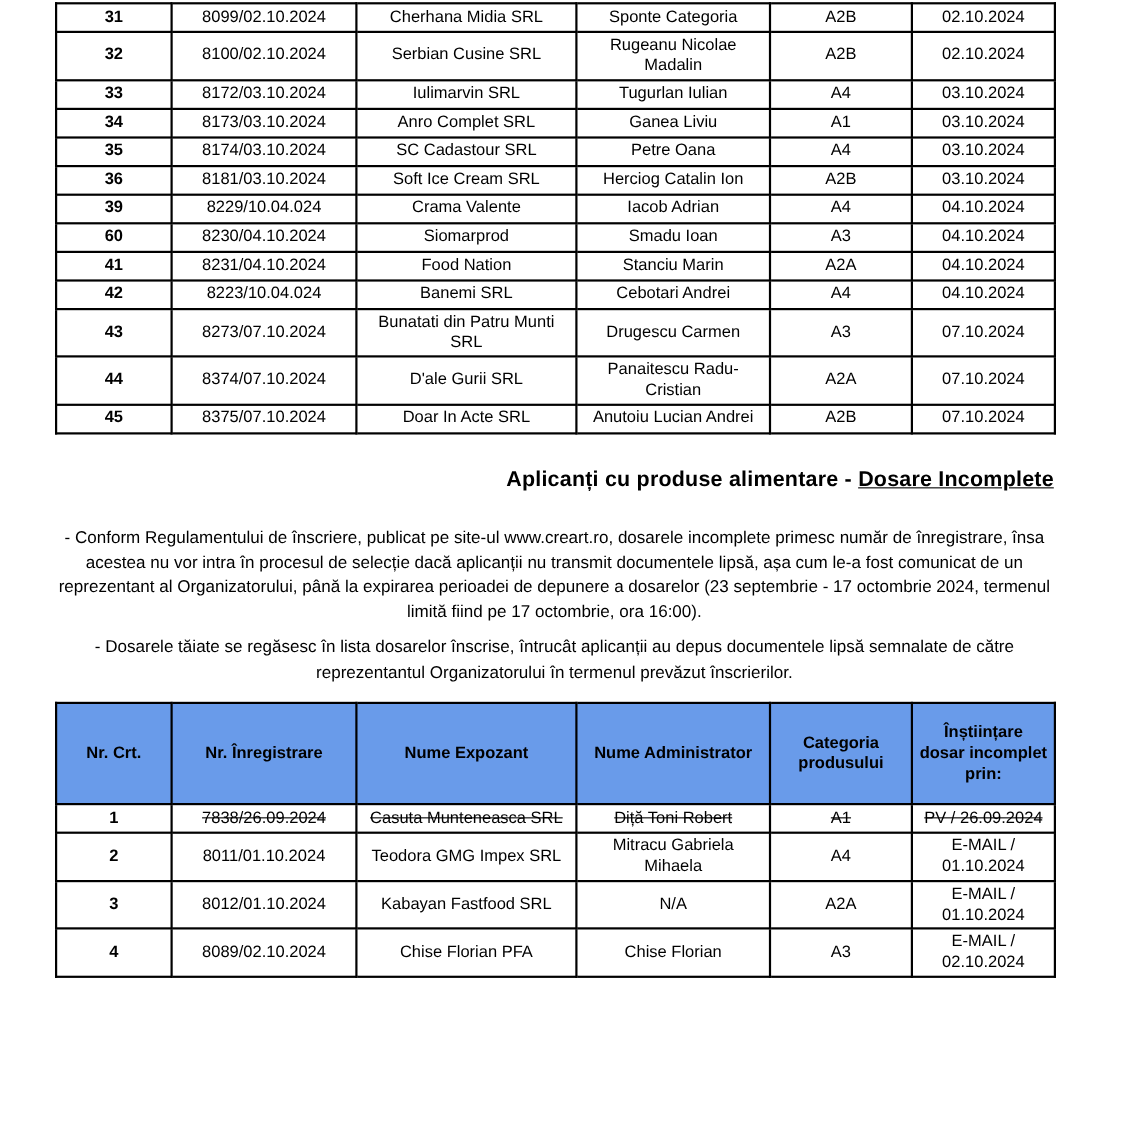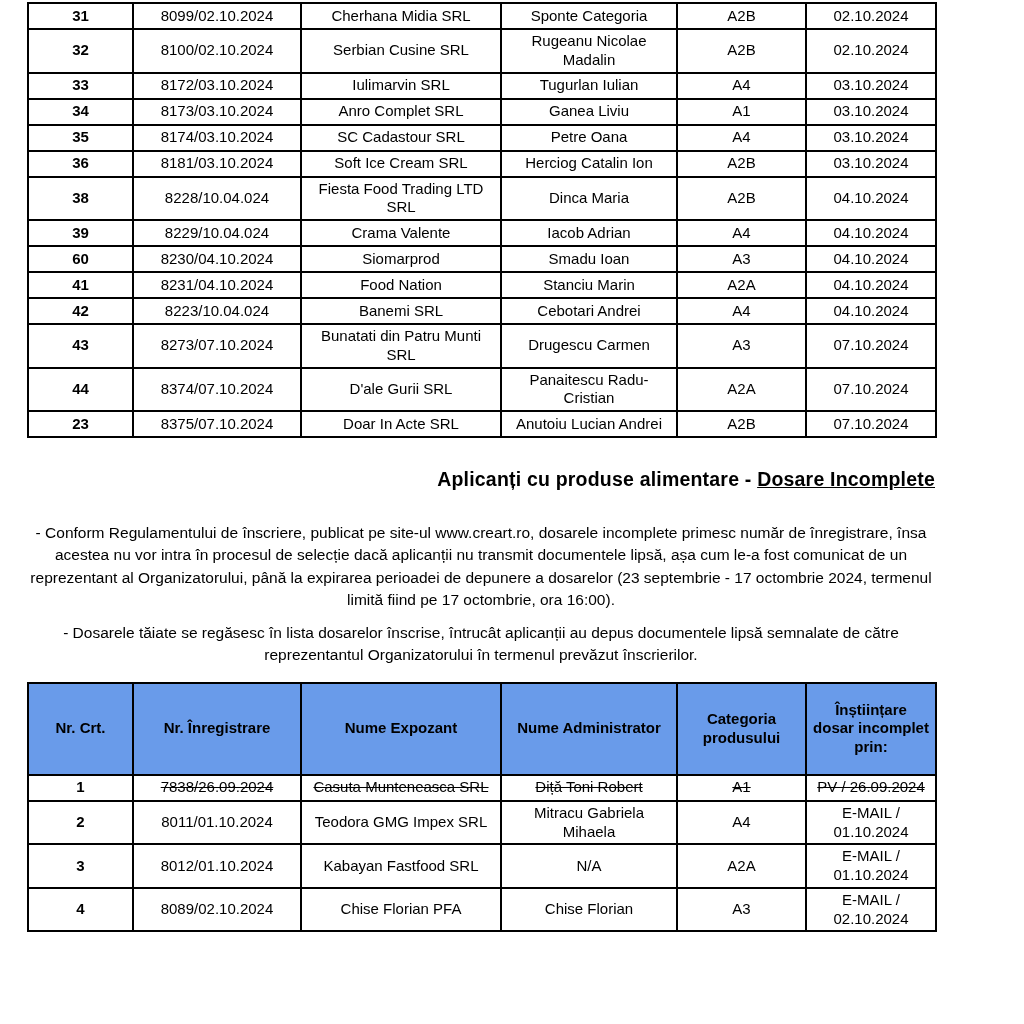--- a/index.html
+++ b/index.html
@@ -5,21 +5,21 @@
   * { margin:0; padding:0; box-sizing:border-box; }
   html,body { background:#fff; }
   .page {
     position:relative;
     width:1024px; height:1024px;
     overflow:hidden;
     background:#ffffff;
     font-family:"Liberation Sans","DejaVu Sans",sans-serif;
     color:#000;
   }
-  .content { margin:2px 59px 0 27px; width:908px; }
+  .content { margin:2px 59px 0 50px; width:908px; }
 
   table.doc {
     width:908px;
     border-collapse:collapse;
     table-layout:fixed;
   }
   table.doc td, table.doc th {
     border:2px solid #000;
     font-size:15px;
     line-height:1.25;
@@ -119,28 +119,20 @@
           </tr>
           <tr>
             <td class="col-nr">36</td>
             <td>8181/03.10.2024</td>
             <td>Soft Ice Cream SRL</td>
             <td>Herciog Catalin Ion</td>
             <td>A2B</td>
             <td>03.10.2024</td>
           </tr>
           <tr>
-            <td class="col-nr">38</td>
-            <td>8228/10.04.024</td>
-            <td>Fiesta Food Trading LTD SRL</td>
-            <td>Dinca Maria</td>
-            <td>A2B</td>
-            <td>04.10.2024</td>
-          </tr>
-          <tr>
             <td class="col-nr">39</td>
             <td>8229/10.04.024</td>
             <td>Crama Valente</td>
             <td>Iacob Adrian</td>
             <td>A4</td>
             <td>04.10.2024</td>
           </tr>
           <tr>
             <td class="col-nr">60</td>
             <td>8230/04.10.2024</td>
@@ -175,21 +167,21 @@
           </tr>
           <tr>
             <td class="col-nr">44</td>
             <td>8374/07.10.2024</td>
             <td>D'ale Gurii SRL</td>
             <td>Panaitescu Radu-Cristian</td>
             <td>A2A</td>
             <td>07.10.2024</td>
           </tr>
           <tr>
-            <td class="col-nr">23</td>
+            <td class="col-nr">45</td>
             <td>8375/07.10.2024</td>
             <td>Doar In Acte SRL</td>
             <td>Anutoiu Lucian Andrei</td>
             <td>A2B</td>
             <td>07.10.2024</td>
           </tr>
         </tbody>
     </table>
 
     <div class="section-heading">

